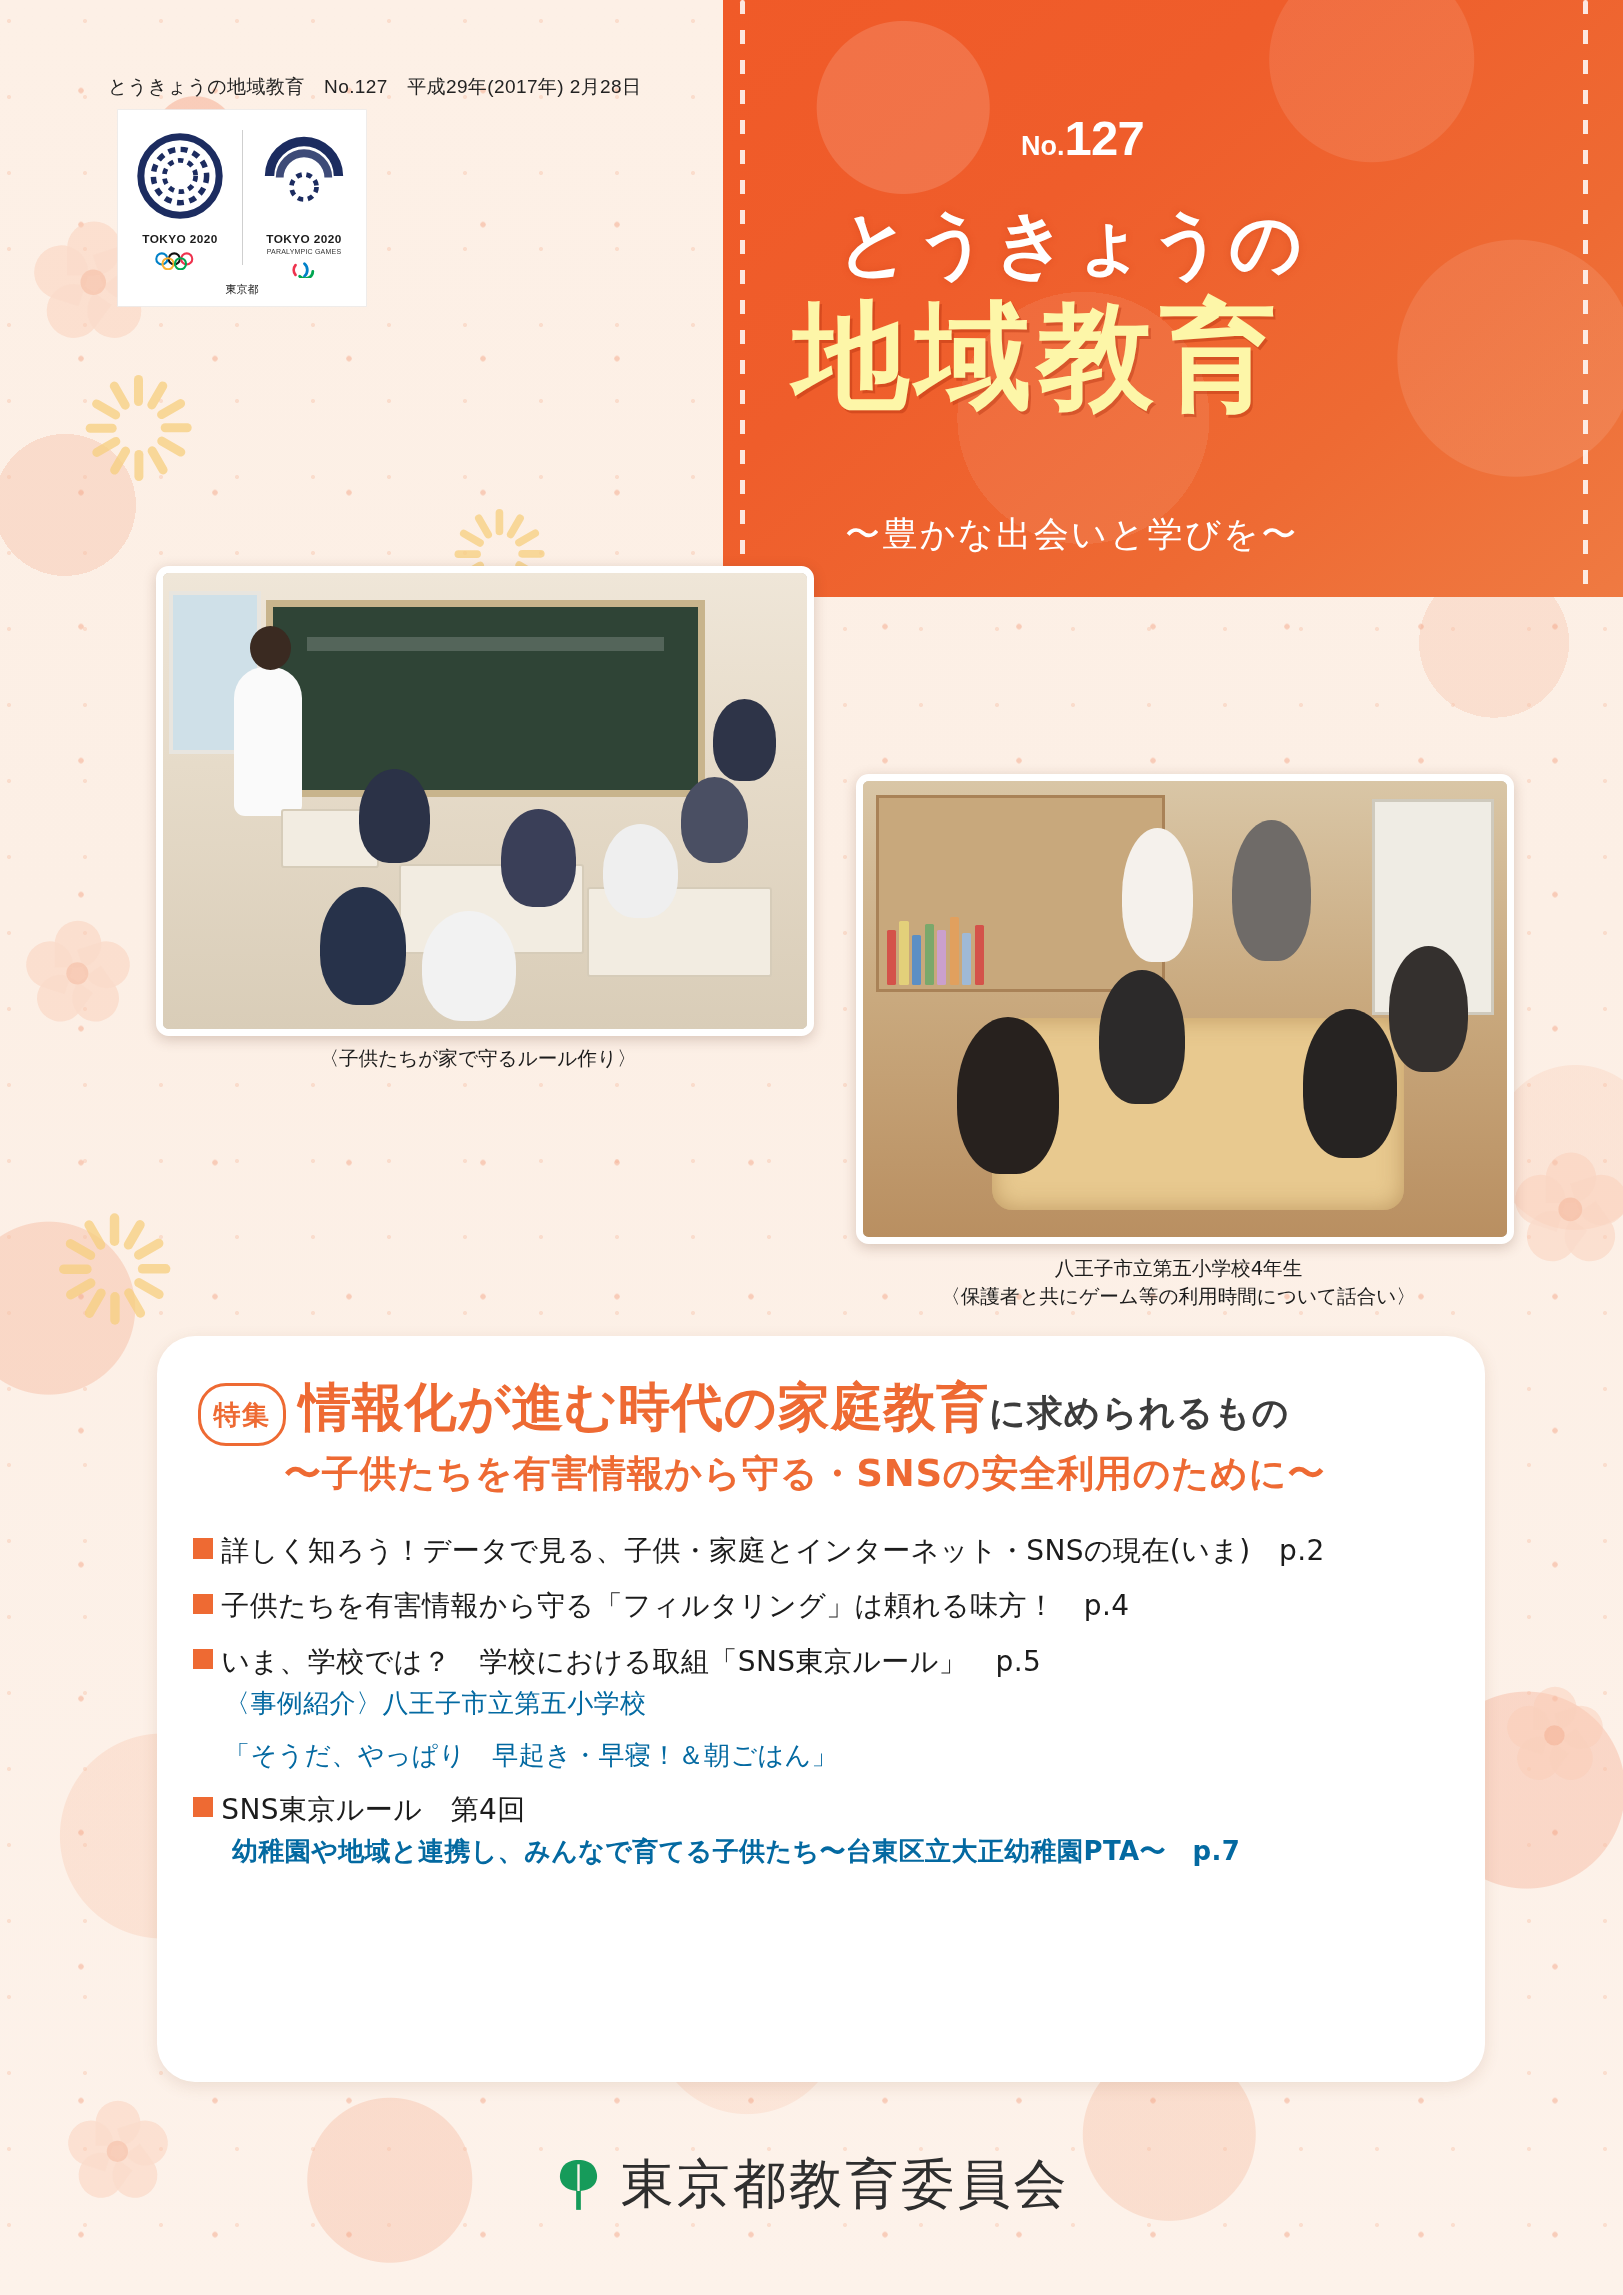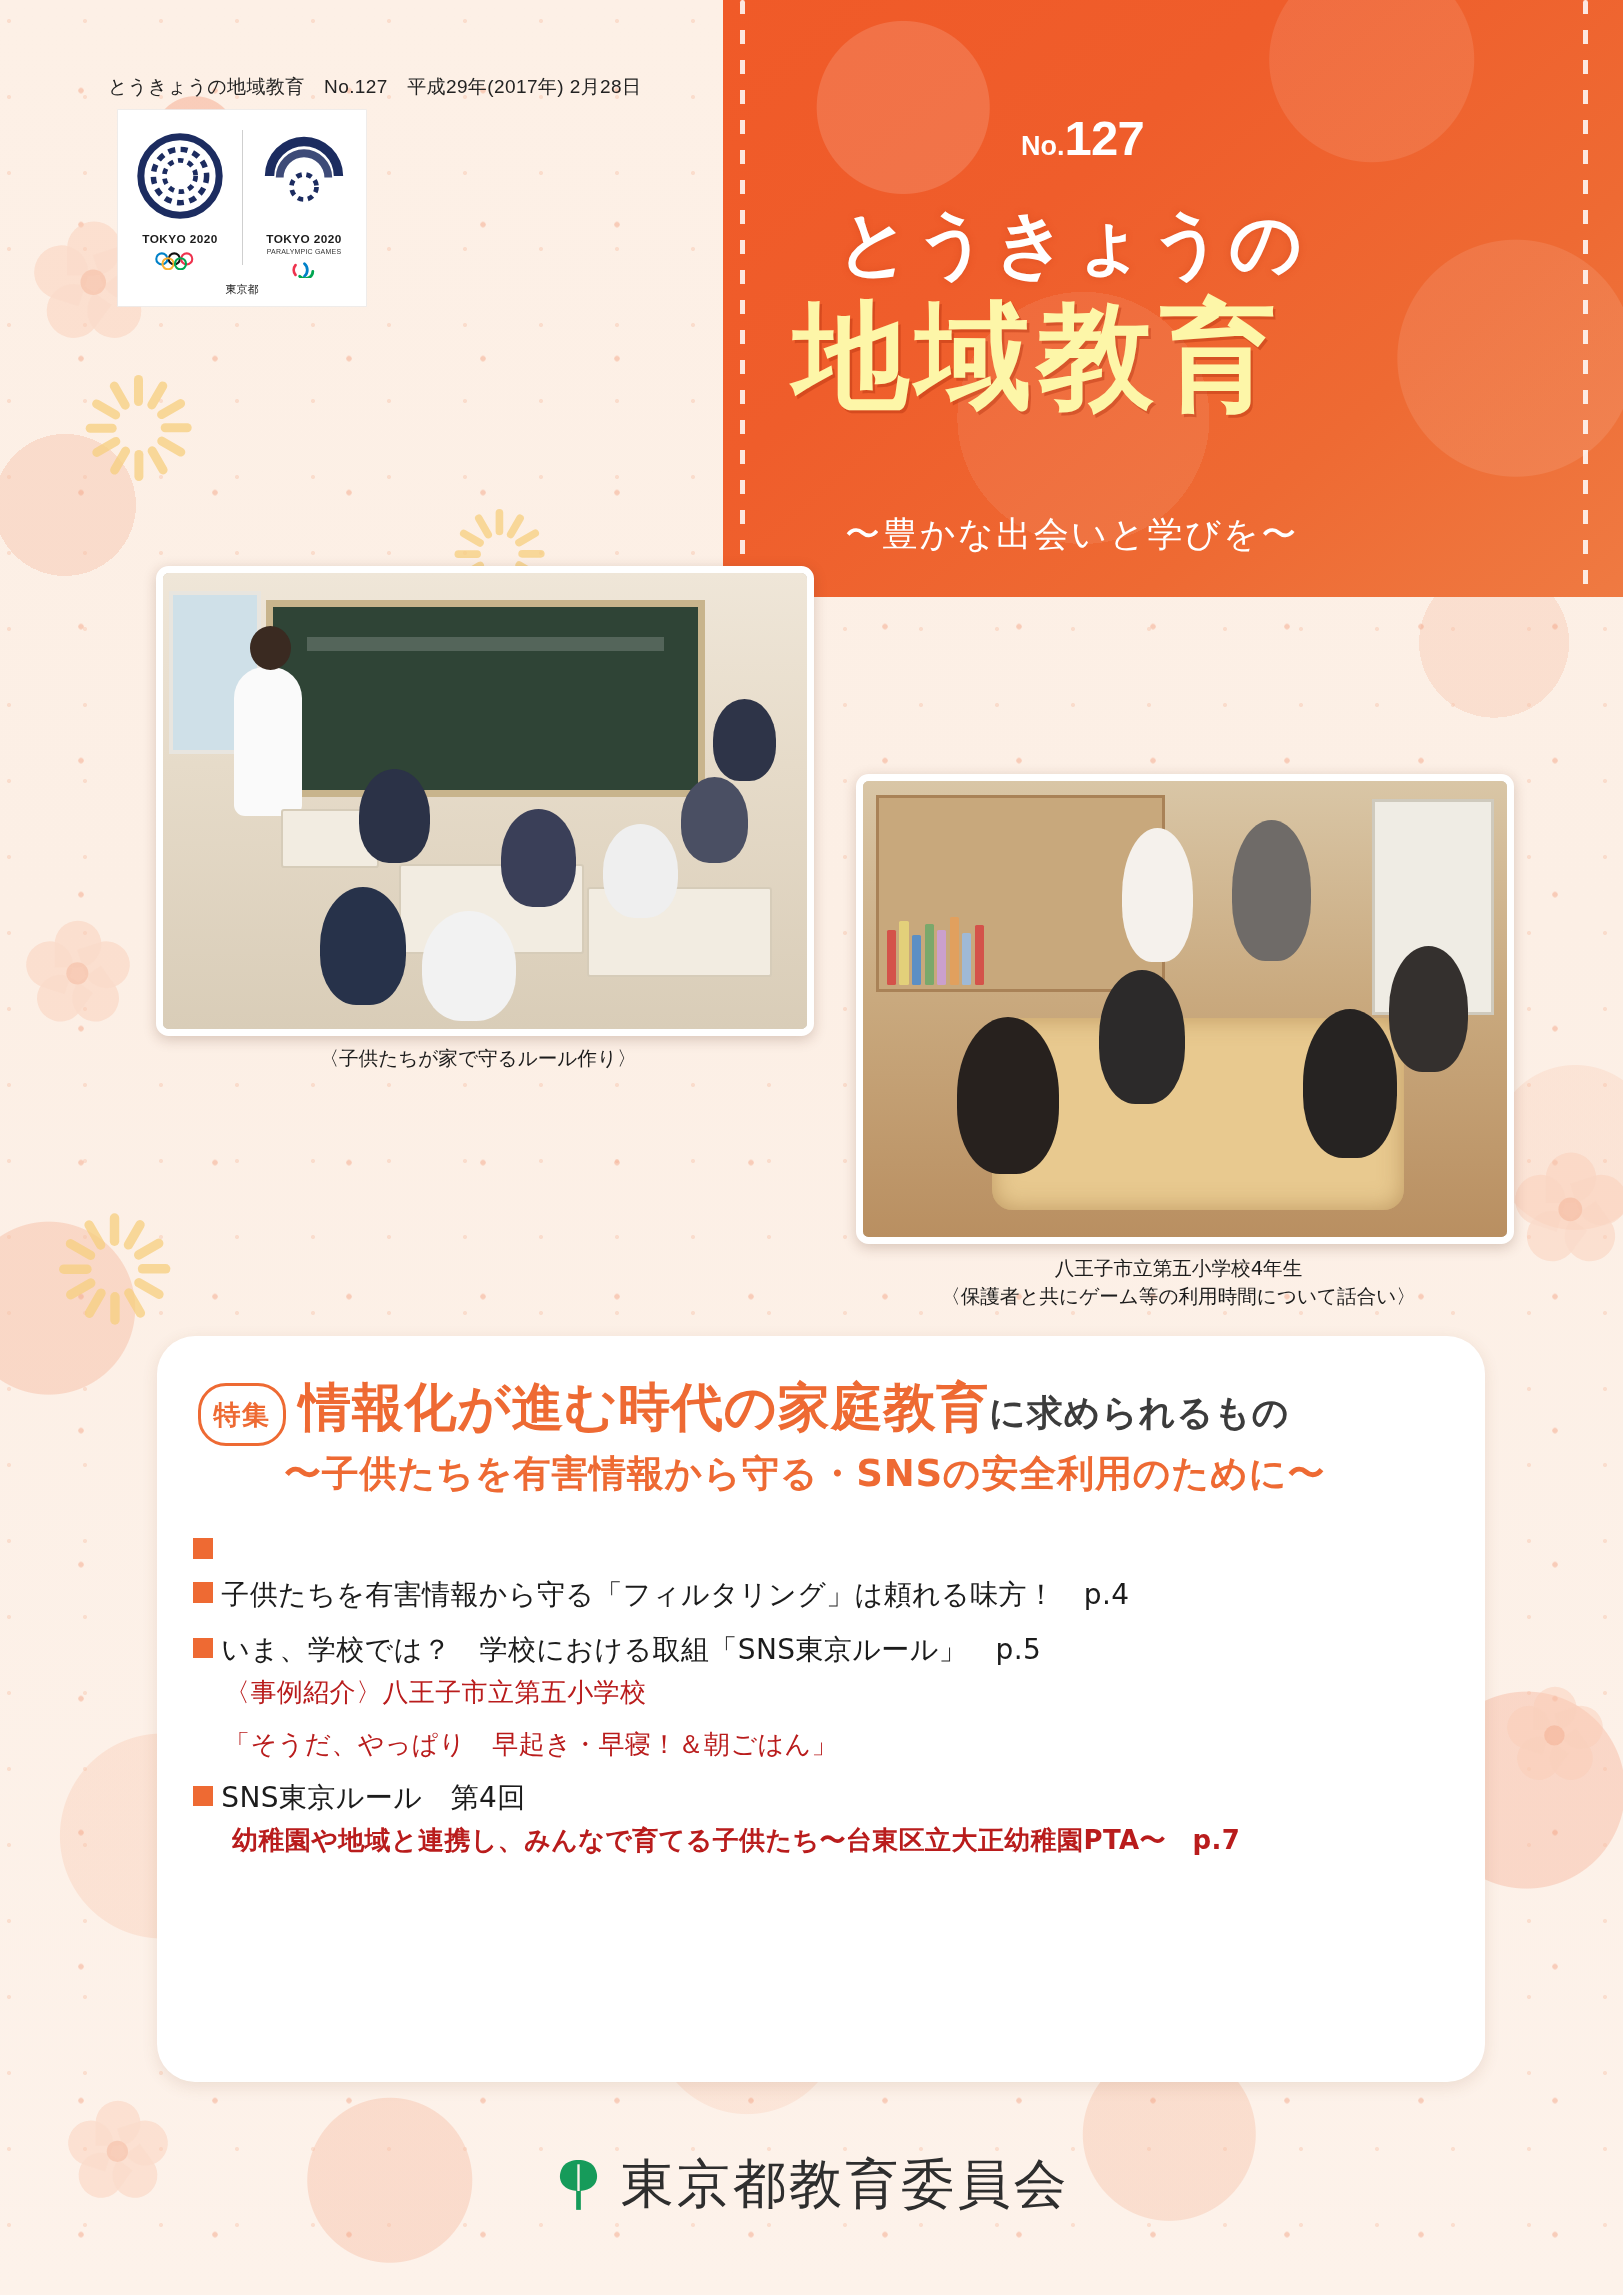--- a/index.html
+++ b/index.html
@@ -267,21 +267,21 @@
   }
   .sq {
     display: inline-block;
     width: 20.4px; height: 20.4px;
     background: #ee6a33;
     margin: 6.3px 7.9px 0 0;
     flex: none;
   }
   .toc-sub {
     font-size: 26px;
-    color: #b91c1c;
+    color: #0369a1;
     font-family: "DejaVu Sans", sans-serif;
     margin-left: 31px;
     margin-top: 5.5px;
     letter-spacing: 0.4px;
   }
   .toc-sub.indent { margin-left: 93px; }
   .toc-sub.bold { font-weight: bold; margin-left: 39px; }
 
   
   .footer {
@@ -513,20 +513,21 @@
 <div class="feat-title">
   <span class="big">情報化が進む時代の家庭教育</span><span class="small">に求められるもの</span>
 </div>
 <div class="feat-sub">〜子供たちを有害情報から守る・SNSの安全利用のために〜</div>
 
 <div class="toc">
 
   <div class="toc-item">
     <div class="toc-main">
       <span class="sq"></span>
+      <span>詳しく知ろう！データで見る、子供・家庭とインターネット・SNSの現在(いま)　p.2</span>
     </div>
   </div>
 
 
   <div class="toc-item">
     <div class="toc-main">
       <span class="sq"></span>
       <span>子供たちを有害情報から守る「フィルタリング」は頼れる味方！　p.4</span>
     </div>
   </div>

